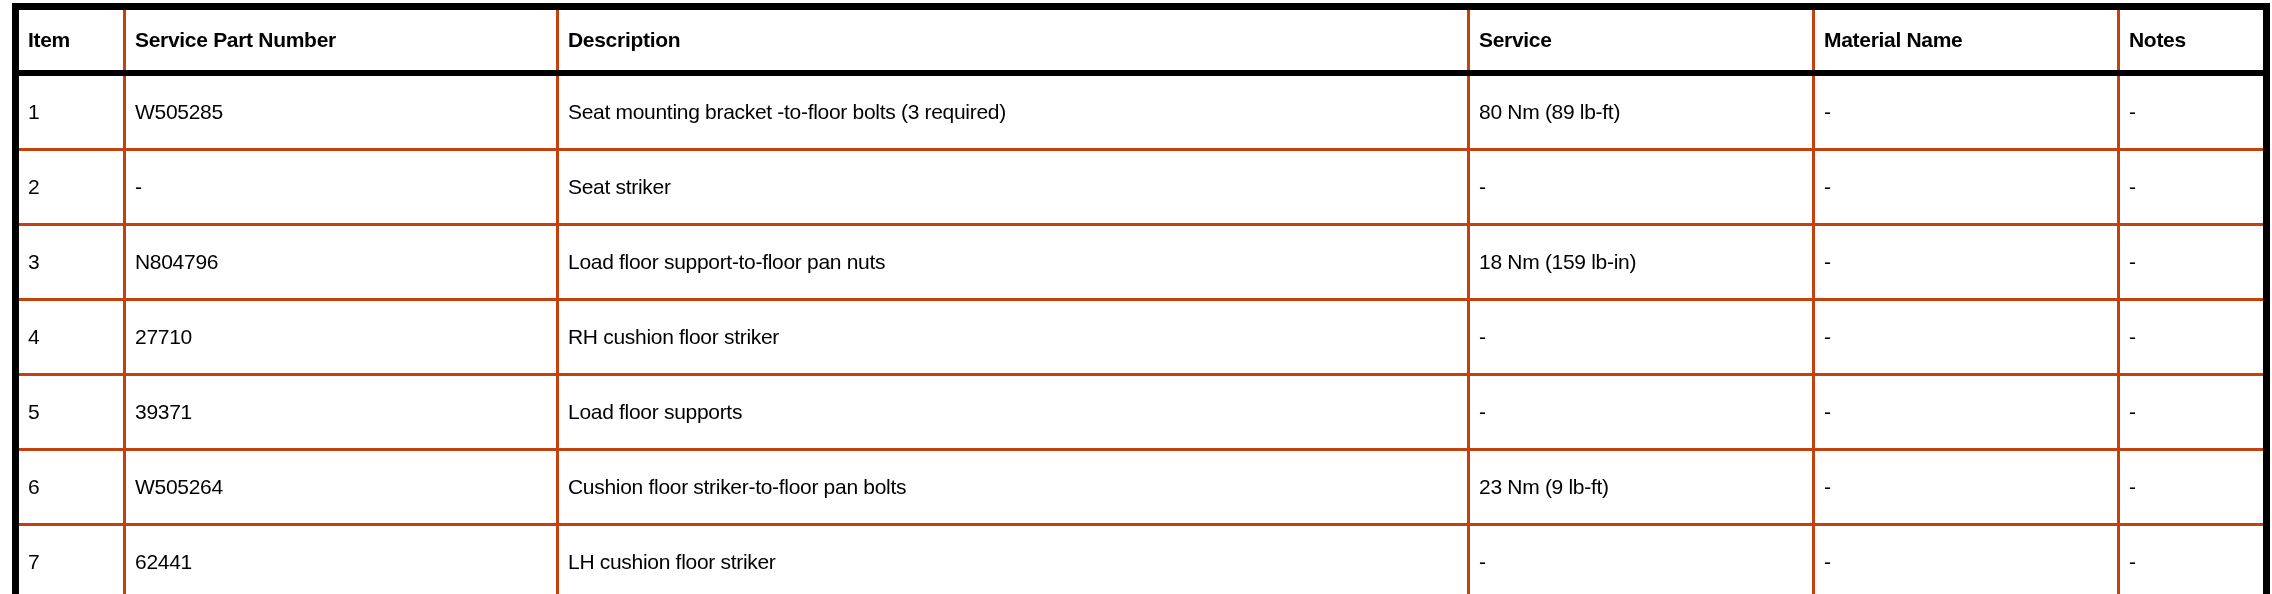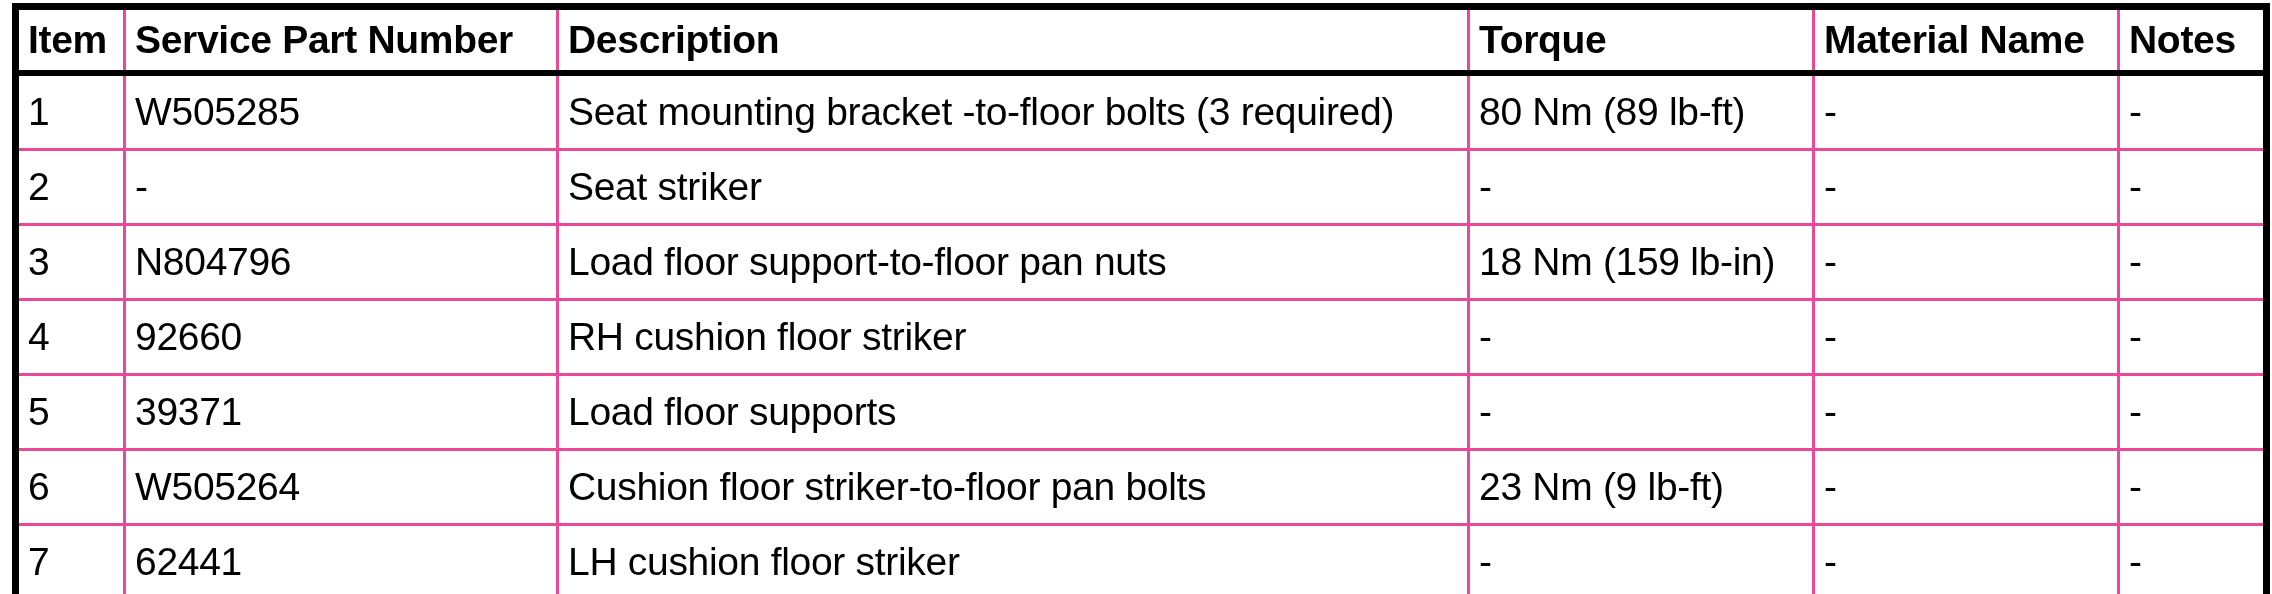--- a/index.html
+++ b/index.html
@@ -19,23 +19,23 @@
     left: 12px;
     top: 3px;
     width: 2251px;
     height: 585px;
     border-collapse: collapse;
     table-layout: fixed;
     border: 7px solid #000000;
   }
   .parts-table th,
   .parts-table td {
-    border: 3px solid #ec4899;
+    border: 3px solid #c2410c;
     padding: 0 8px 0 9px;
-    font-size: 39px;
+    font-size: 21px;
     letter-spacing: -0.3px;
     text-align: left;
     vertical-align: middle;
     white-space: nowrap;
     overflow: hidden;
   }
   .parts-table th {
     font-weight: bold;
     height: 60px;
     border-bottom: 6px solid #000000;
@@ -61,21 +61,21 @@
     <col class="c-desc">
     <col class="c-torque">
     <col class="c-material">
     <col class="c-notes">
   </colgroup>
   <thead>
     <tr>
       <th>Item</th>
       <th>Service Part Number</th>
       <th>Description</th>
-      <th>Torque</th>
+      <th>Service</th>
       <th>Material Name</th>
       <th>Notes</th>
     </tr>
   </thead>
   <tbody>
     <tr>
       <td>1</td>
       <td>W505285</td>
       <td>Seat mounting bracket -to-floor bolts (3 required)</td>
       <td>80 Nm (89 lb-ft)</td>
@@ -93,21 +93,21 @@
     <tr>
       <td>3</td>
       <td>N804796</td>
       <td>Load floor support-to-floor pan nuts</td>
       <td>18 Nm (159 lb-in)</td>
       <td>-</td>
       <td>-</td>
     </tr>
     <tr>
       <td>4</td>
-      <td>92660</td>
+      <td>27710</td>
       <td>RH cushion floor striker</td>
       <td>-</td>
       <td>-</td>
       <td>-</td>
     </tr>
     <tr>
       <td>5</td>
       <td>39371</td>
       <td>Load floor supports</td>
       <td>-</td>

